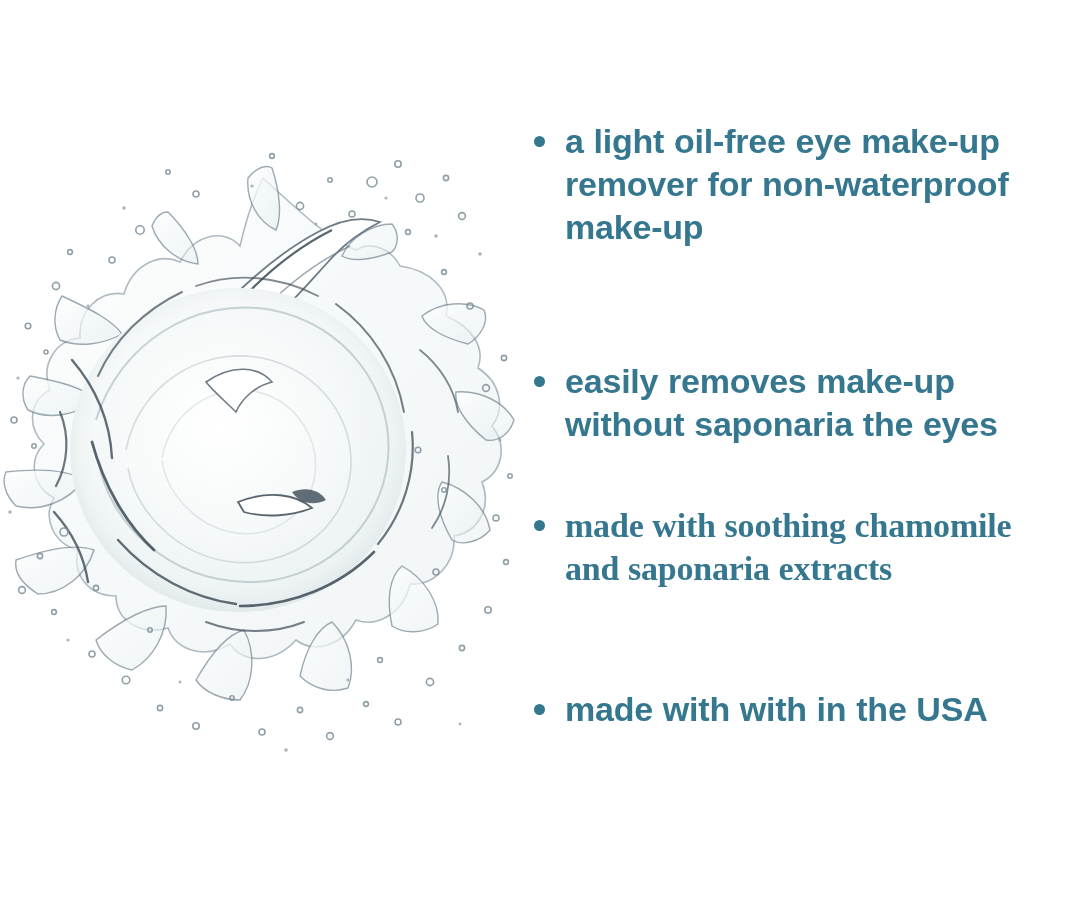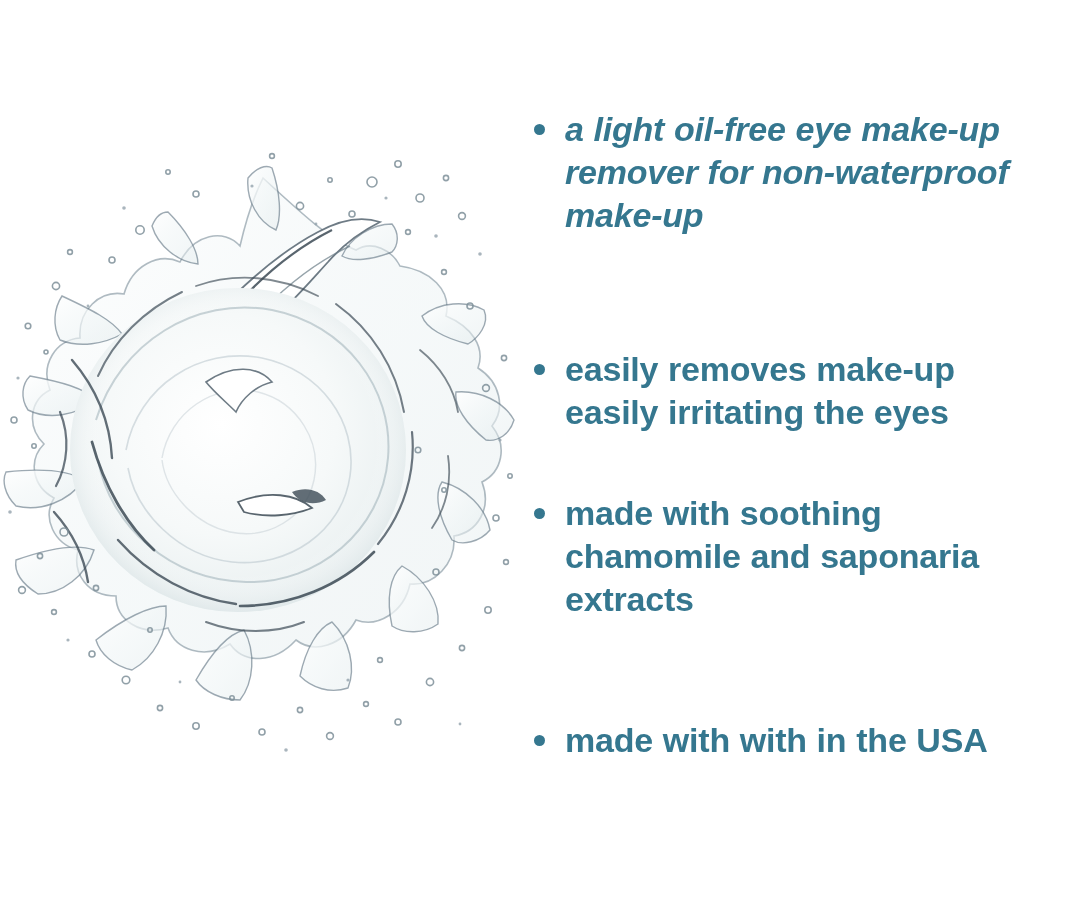--- a/index.html
+++ b/index.html
@@ -61,23 +61,23 @@
     top: 16px;
     width: 11px;
     height: 11px;
     border-radius: 50%;
     background: #35778f;
   }
   .benefit-text {
     display: block;
   }
   
-  .benefit-item.b1 { margin-top: 4px; font-style: italic; }
+  .benefit-item.b1 { margin-top: 16px; }
   .benefit-item.b2 { margin-top: 111px; }
-  .benefit-item.b3 { margin-top: 58px; }
+  .benefit-item.b3 { margin-top: 58px; font-family: Liberation Serif, serif; }
   .benefit-item.b4 { margin-top: 98px; }
 </style>
 </head>
 <body>
 
 <div class="page">
 
   <div class="splash-panel">
     <svg class="splash-svg" viewBox="0 0 520 640" xmlns="http://www.w3.org/2000/svg" aria-hidden="true">
       <defs>
@@ -275,21 +275,21 @@
     </svg>
   </div>
 
   <ul class="benefits-list">
     <li class="benefit-item b1">
       <span class="benefit-bullet"></span>
       <span class="benefit-text">a light oil-free eye make-up remover for non-waterproof make-up</span>
     </li>
     <li class="benefit-item b2">
       <span class="benefit-bullet"></span>
-      <span class="benefit-text">easily removes make-up easily irritating the eyes</span>
+      <span class="benefit-text">easily removes make-up without saponaria the eyes</span>
     </li>
     <li class="benefit-item b3">
       <span class="benefit-bullet"></span>
       <span class="benefit-text">made with soothing chamomile and saponaria extracts</span>
     </li>
     <li class="benefit-item b4">
       <span class="benefit-bullet"></span>
       <span class="benefit-text">made with with in the USA</span>
     </li>
   </ul>

